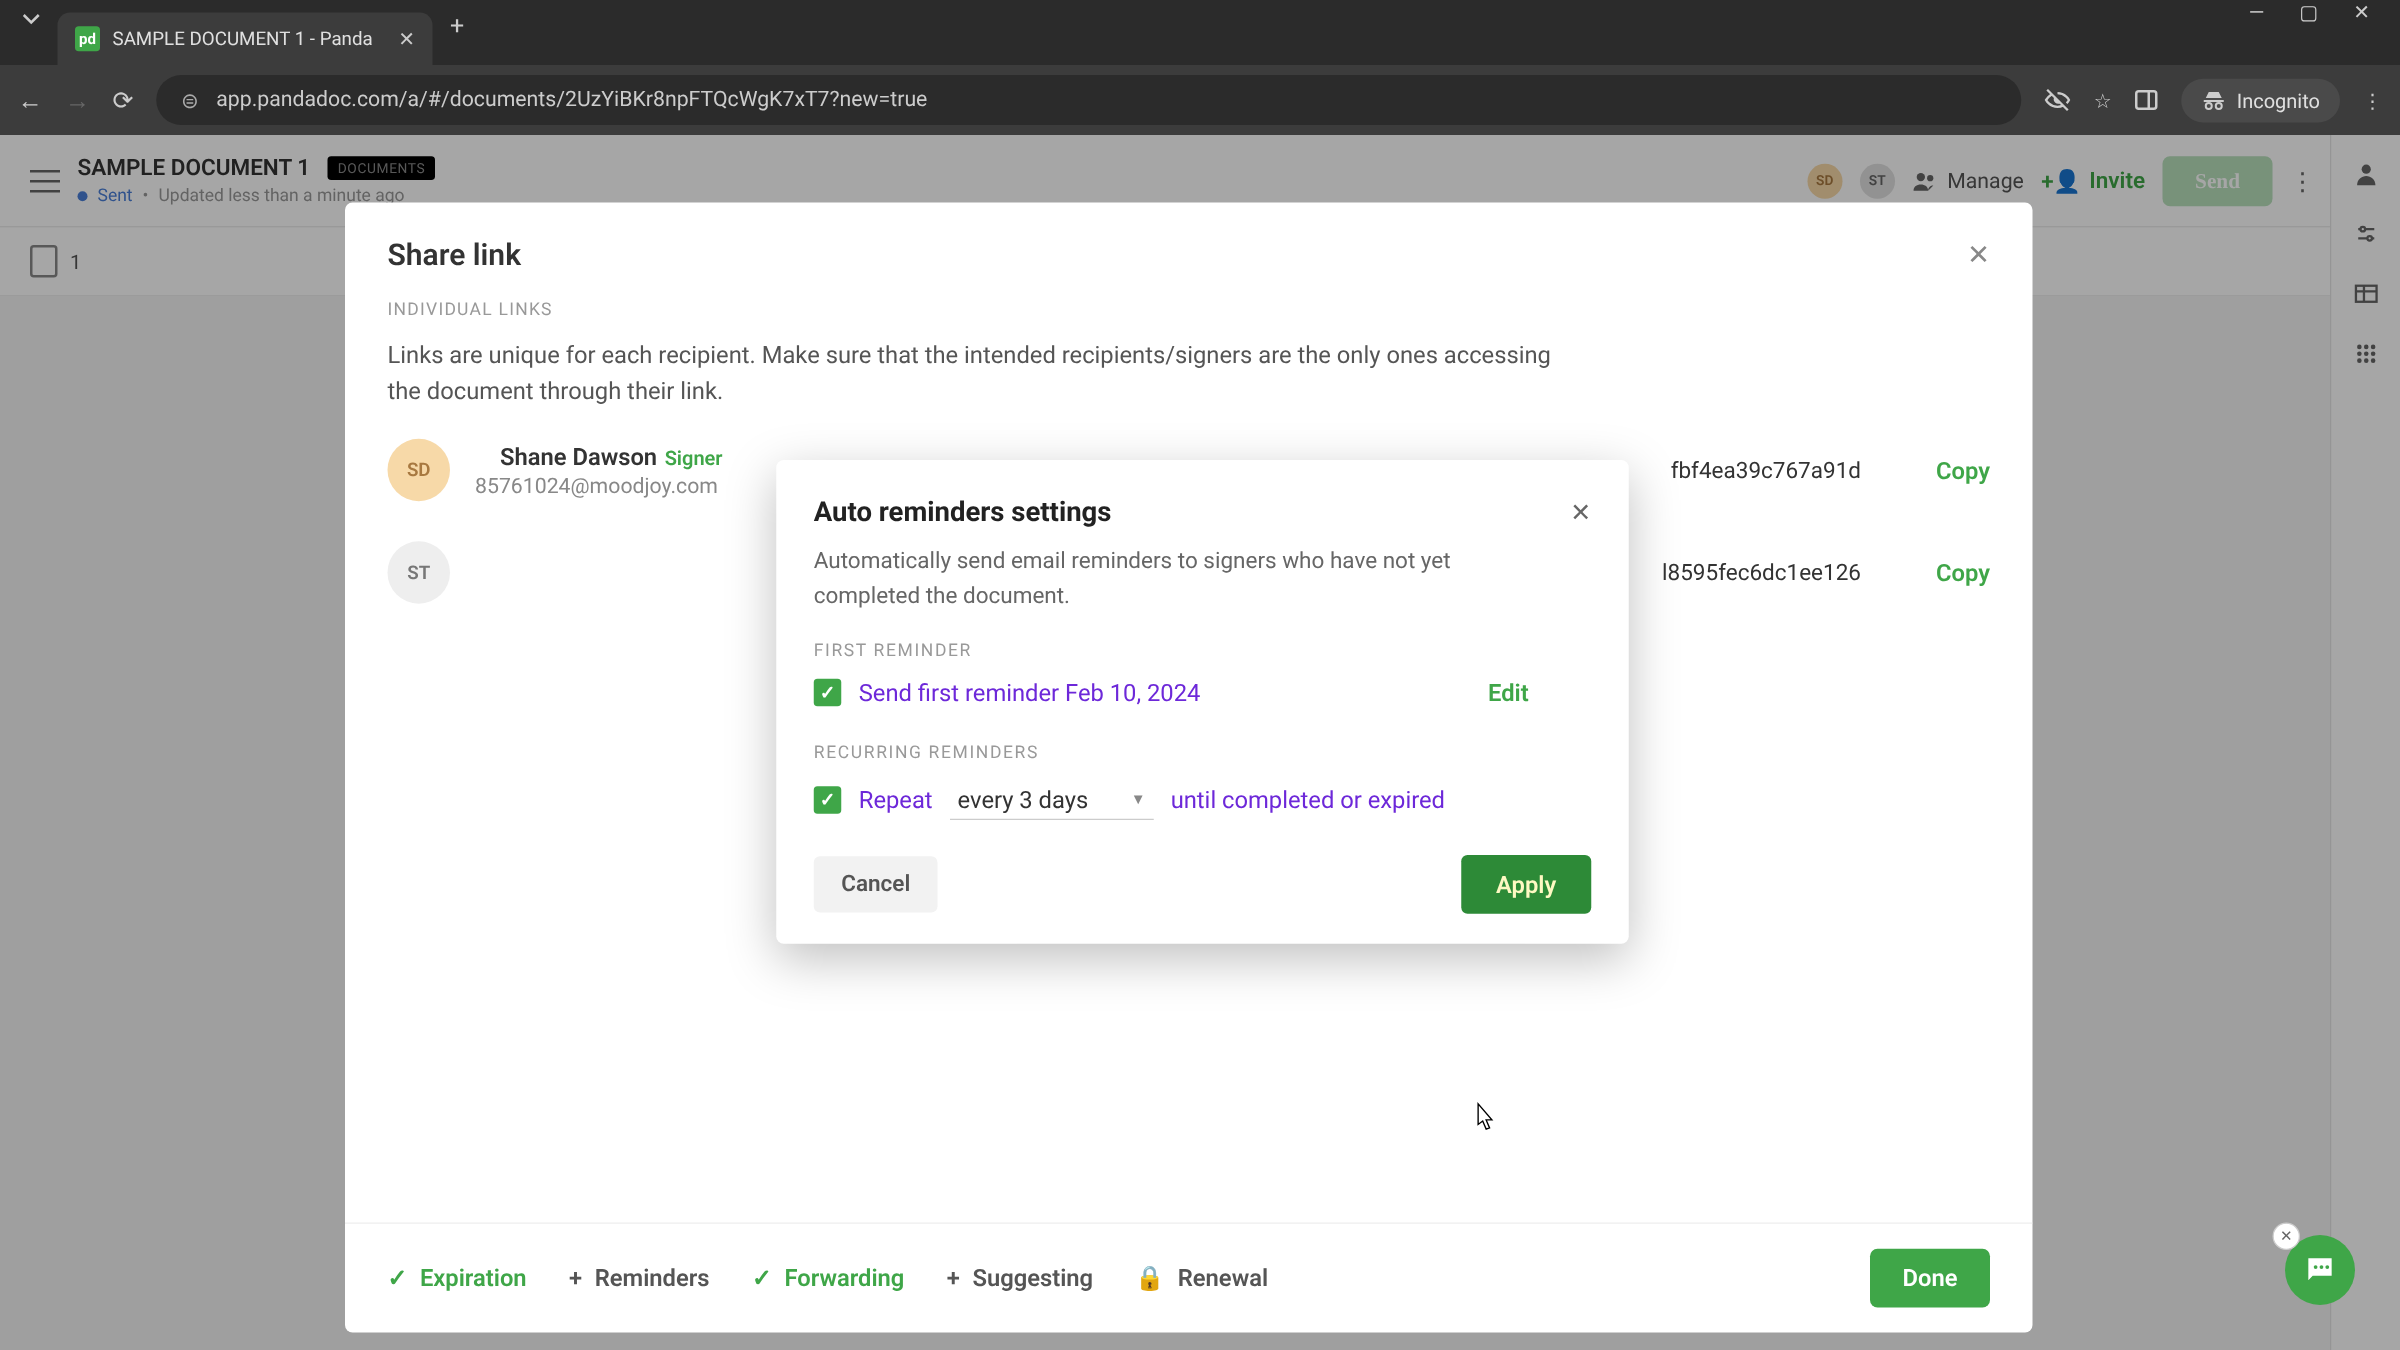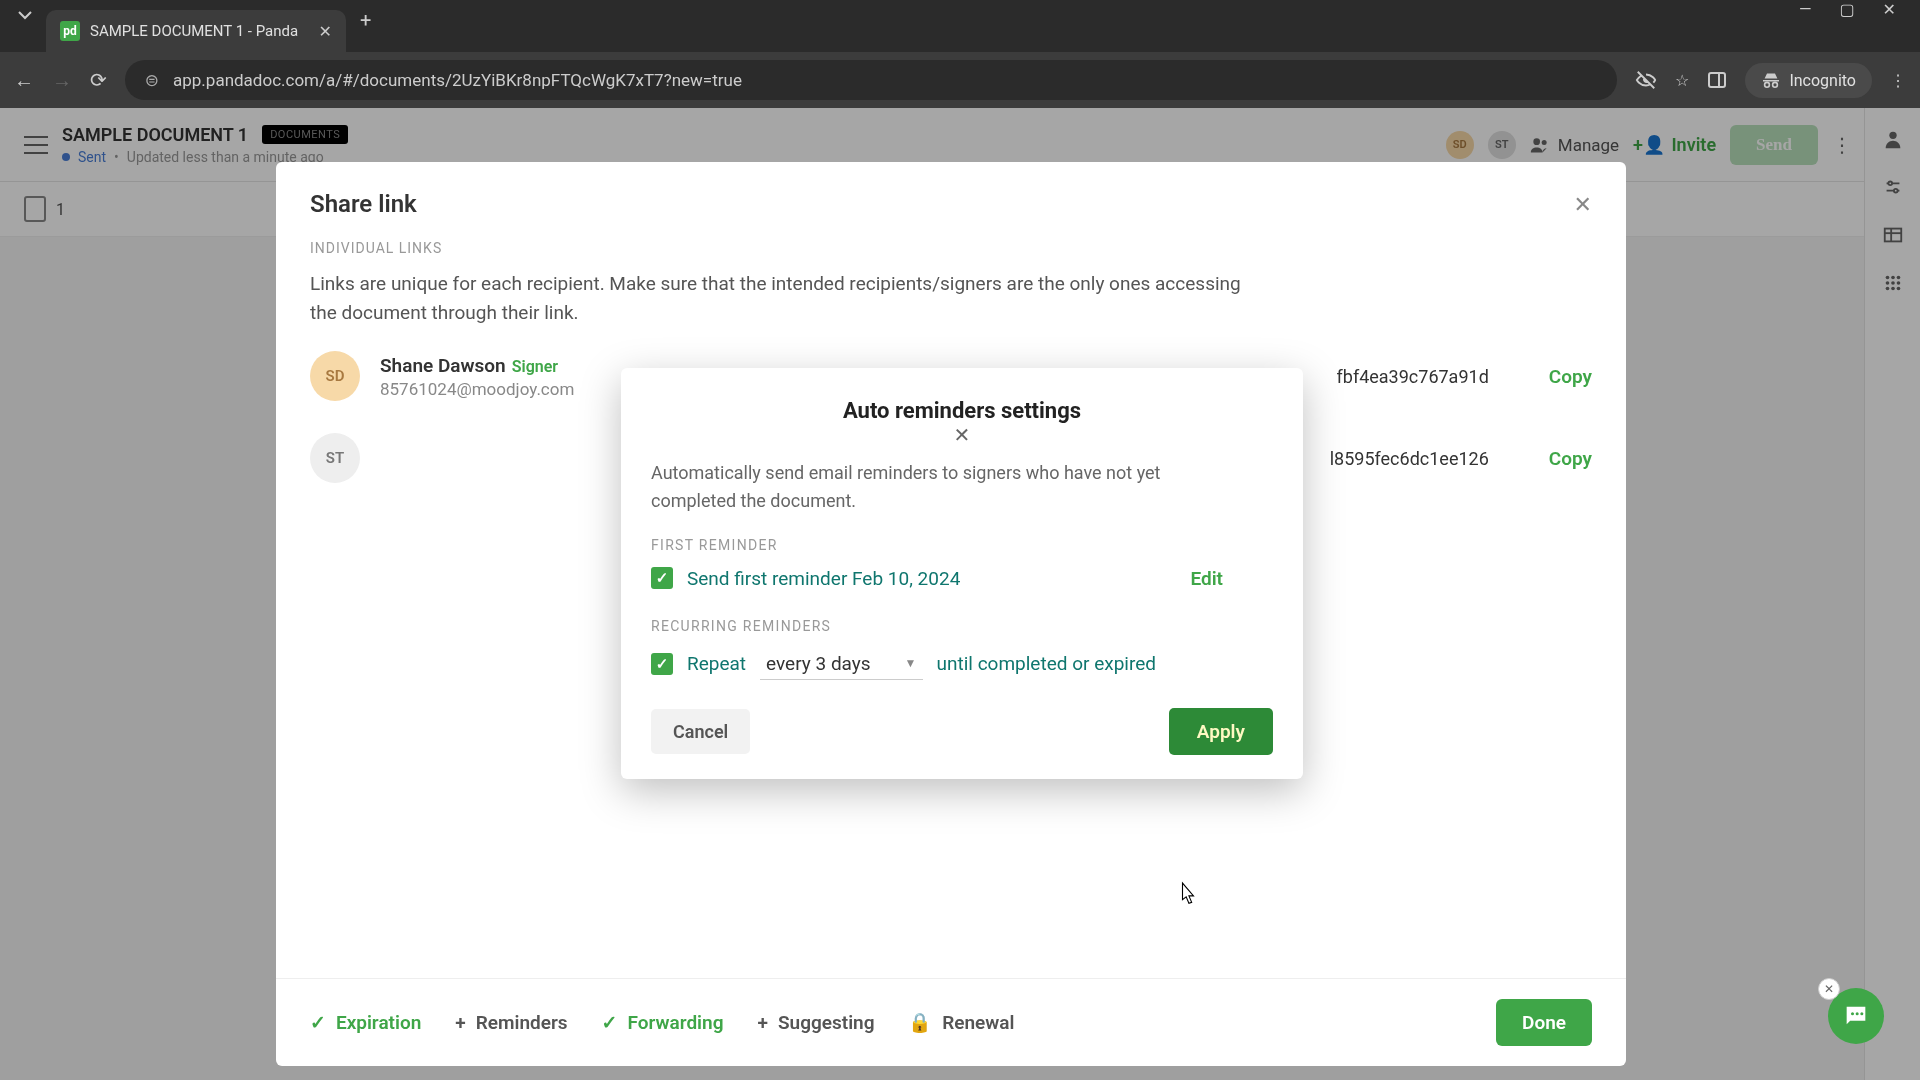--- a/index.html
+++ b/index.html
@@ -60,43 +60,43 @@
 .share-header { display: flex; align-items: center; justify-content: space-between; padding: 28px 34px 16px; }
 .share-title { font-size: 24px; font-weight: 600; color: #333; }
 .share-close { font-size: 22px; color: #888; }
 .section-label { padding: 6px 34px; font-size: 14px; letter-spacing: 1px; color: #999; }
 .section-desc { padding: 8px 34px; font-size: 19px; color: #555; line-height: 1.5; max-width: 1000px; }
 .recipient-row { display: flex; align-items: center; padding: 16px 34px; gap: 20px; }
 .recipient-avatar { width: 50px; height: 50px; border-radius: 50%; display: flex; align-items: center; justify-content: center; font-size: 15px; font-weight: 600; }
 .recipient-avatar.sd { background: #f7d9a8; color: #a87940; }
 .recipient-avatar.st { background: #eee; color: #777; }
 .recipient-info { flex-grow: 0; }
-.recipient-name { font-size: 19px; font-weight: 600; color: #333; }
+.recipient-name { font-size: 19px; font-weight: 600; color: #333; margin-left: 20px; }
 .recipient-role { color: #3fa648; font-weight: 600; margin-left: 6px; }
 .recipient-role.cc { color: #999; font-weight: 500; }
 .recipient-email { font-size: 17px; color: #888; margin-top: 2px; }
 .recipient-link { margin-left: auto; font-size: 18px; color: #333; }
 .copy-btn { color: #3fa648; font-size: 19px; font-weight: 600; margin-left: 40px; }
 
 .share-footer { margin-top: auto; display: flex; align-items: center; padding: 20px 34px; gap: 34px; border-top: 1px solid #eee; }
 .footer-item { display: flex; align-items: center; gap: 10px; font-size: 19px; font-weight: 600; }
 .footer-item.green { color: #3fa648; }
 .footer-item.gray { color: #555; }
 .done-btn { margin-left: auto; background: #3fa648; color: #fff; padding: 12px 26px; border-radius: 6px; font-size: 19px; font-weight: 600; }
 
 
 .reminders-modal { position: absolute; left: 621px; top: 260px; width: 682px; background: #fff; border-radius: 6px; box-shadow: 0 12px 40px rgba(0,0,0,0.25); padding: 30px 30px 24px; }
-.rm-header { display: flex; justify-content: space-between; align-items: center; margin-bottom: 12px; flex-direction: column; }
+.rm-header { display: flex; justify-content: space-between; margin-bottom: 12px; }
 .rm-title { font-size: 22px; font-weight: 700; color: #222; }
 .rm-close { font-size: 20px; color: #666; }
 .rm-desc { font-size: 18px; color: #666; line-height: 1.55; margin-bottom: 22px; max-width: 520px; }
 .rm-section-label { font-size: 14px; letter-spacing: 1.3px; color: #999; margin-bottom: 14px; }
 .rm-row { display: flex; align-items: center; gap: 14px; margin-bottom: 28px; }
 .checkbox { width: 22px; height: 22px; background: #3fa648; border-radius: 3px; display: flex; align-items: center; justify-content: center; color: #fff; font-size: 15px; font-weight: 700; }
-.rm-text { font-size: 19px; color: #0f766e; }
+.rm-text { font-size: 19px; color: #6d28d9; }
 .edit-link { color: #3fa648; font-size: 19px; font-weight: 600; margin-left: auto; margin-right: 50px; }
 .dropdown { display: flex; align-items: center; gap: 34px; border-bottom: 1px solid #ccc; padding: 4px 6px; font-size: 19px; color: #333; }
 .dropdown-arrow { color: #888; font-size: 12px; }
 .rm-footer { display: flex; align-items: center; margin-top: 20px; }
 .cancel-btn { background: #f2f2f2; color: #555; padding: 12px 22px; border-radius: 5px; font-size: 18px; font-weight: 600; }
 .apply-btn { margin-left: auto; background: #2d8a37; color: #fef9c3; padding: 12px 28px; border-radius: 5px; font-size: 19px; font-weight: 600; position: relative; }
 
 
 .cursor { position: absolute; left: 1177px; top: 773px; width: 22px; height: 28px; pointer-events: none; z-index: 1000; }
 .cursor svg { width: 100%; height: 100%; }

